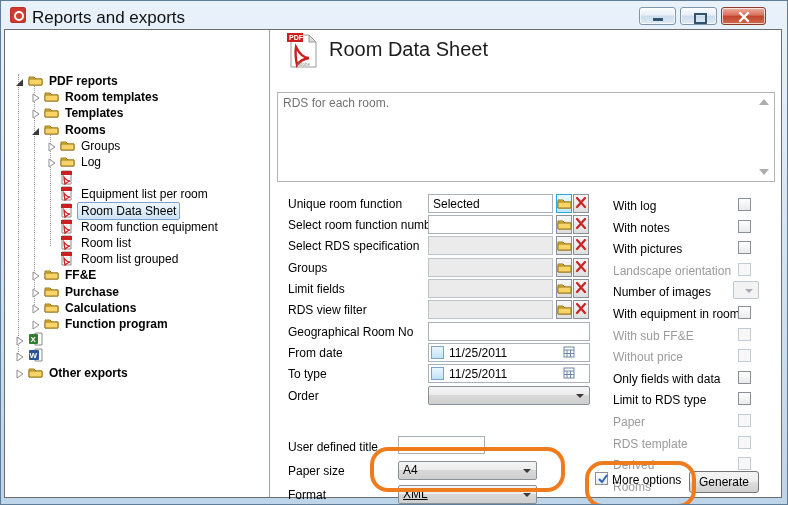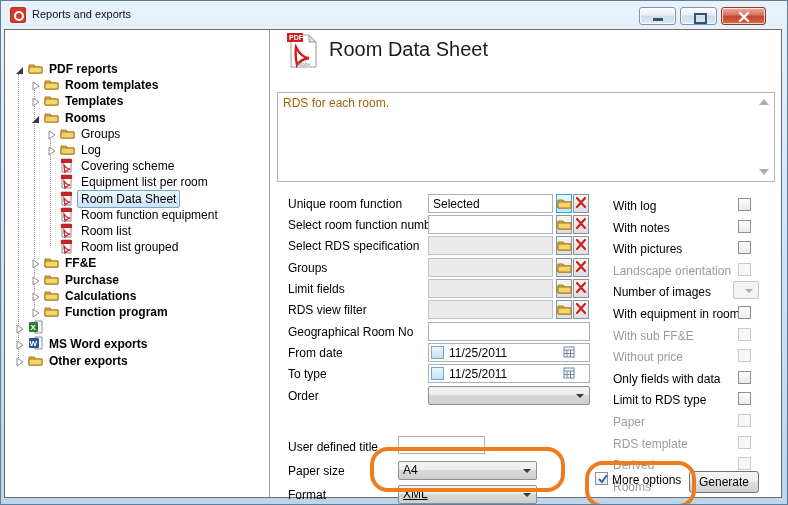--- a/index.html
+++ b/index.html
@@ -4,36 +4,36 @@
 <style>
   html,body{margin:0;padding:0;background:#9fb6c9;font-family:"Liberation Sans",sans-serif;}
   #window{position:relative;width:788px;height:505px;margin:0 auto;
     background:linear-gradient(#e9f2fb,#cfe0f0 60%,#bdd4e9);
     border:1px solid #5f7d99;box-sizing:border-box;overflow:hidden;}
   
   #titlebar{position:absolute;left:0;top:0;right:0;height:28px;}
   #app-icon{position:absolute;left:9px;top:6px;width:16px;height:16px;background:#d23b2f;border-radius:3px;
     box-shadow:inset 0 0 2px #8e1c14;}
   #app-icon::after{content:"";position:absolute;left:4px;top:4px;width:6px;height:6px;border:2px solid #fff;border-radius:50%;}
-  #title-text{position:absolute;left:31px;top:7px;font-size:11px;color:#111;}
+  #title-text{position:absolute;left:31px;top:7px;font-size:17px;color:#111;}
   .winbtn{position:absolute;top:6px;height:18px;border:1px solid #8196ab;border-radius:3px;box-sizing:border-box;
     background:linear-gradient(#fdfefe,#e7eef6 45%,#ccdcec 50%,#dfeaf4);box-shadow:inset 0 0 0 1px rgba(255,255,255,.7);}
   #btn-min{left:638px;width:37px;}
   #btn-max{left:679px;width:37px;}
   #btn-close{left:720px;width:45px;background:linear-gradient(#f0b0a0,#d9705c 45%,#c2452f 50%,#cf6a4a);border-color:#8c3a2a;}
   #btn-min .glyph{position:absolute;left:13px;top:10px;width:10px;height:3px;background:#33536f;}
   #btn-max .glyph{position:absolute;left:13px;top:5px;width:9px;height:7px;border:2px solid #33536f;}
   #btn-close svg{position:absolute;left:16px;top:4px;}
   
   #client{position:absolute;left:3px;top:28px;width:778px;height:469px;background:#fff;border:1px solid #6d6d6d;box-sizing:border-box;}
   #treepanel{position:absolute;left:0;top:0;width:265px;height:467px;background:#fff;border-right:1px solid #9aa0a6;box-sizing:border-box;overflow:hidden;}
   #rightpanel{position:absolute;left:266px;top:0;right:0;bottom:0;background:#fff;}
   
   .dotline{position:absolute;width:0;border-left:1px dotted #9a9a9a;}
-  .trow{position:absolute;left:0;height:16px;width:100%;font-size:12px;line-height:16px;white-space:nowrap;}
+  .trow{position:absolute;left:0;height:16px;width:100%;font-size:12px;line-height:16px;white-space:nowrap;margin-top:12px;}
   .trow .tarrow{position:absolute;top:3px;width:10px;height:10px;}
   .trow .ticon{position:absolute;top:1px;width:15px;height:14px;}
   .trow .tlabel{position:absolute;top:0;color:#000;padding:0 3px;border:1px solid transparent;border-radius:2px;}
   .trow .tlabel.bold{font-weight:bold;}
   .trow .tlabel.sel{background:linear-gradient(#f0f7fd,#cde3f6);border-color:#7da2ce;}
   
   .lbl{position:absolute;font-size:12px;color:#000;white-space:nowrap;}
   .lbl.dis{color:#9b9b9b;}
   .tbox{position:absolute;height:19px;background:#fff;border:1px solid #a9b0b8;box-sizing:border-box;
     font-size:12px;line-height:16px;padding:1px 4px;color:#000;overflow:hidden;}
@@ -45,21 +45,21 @@
     background:linear-gradient(#f5f5f5,#ececec 45%,#d8d8d8 50%,#cfcfcf);font-size:12px;line-height:17px;padding:0 4px;color:#000;}
   .combo.dis{border-color:#c0c6cc;background:#f3f3f3;color:#9b9b9b;}
   .combo .arr{position:absolute;right:5px;top:7px;width:0;height:0;border-left:4px solid transparent;border-right:4px solid transparent;border-top:4px solid #3a3a3a;}
   .combo.dis .arr{border-top-color:#a6adb4;}
   .cb{position:absolute;width:13px;height:13px;border:1px solid #8b9097;box-sizing:border-box;background:linear-gradient(#fefefe,#eaeaea);}
   .cb.dis{border-color:#c3cbd3;background:#f7f7f7;}
   .cb.blue{border-color:#7da2ce;background:linear-gradient(#eaf7fd,#bfe3f4);}
   .cb svg{position:absolute;left:0px;top:-1px;}
   
   #descbox{position:absolute;left:6px;top:62px;width:498px;height:90px;border:1px solid #b4b4b4;box-sizing:border-box;background:#fff;}
-  #desc-text{position:absolute;left:5px;top:3px;font-size:12px;color:#a16207;}
+  #desc-text{position:absolute;left:5px;top:3px;font-size:12px;color:#737373;}
   .scroll-arr{position:absolute;right:5px;width:0;height:0;border-left:5px solid transparent;border-right:5px solid transparent;}
   #scr-up{top:6px;border-bottom:6px solid #adadad;}
   #scr-dn{bottom:6px;border-top:6px solid #adadad;}
   
   #hdr-title{position:absolute;left:58px;top:8px;font-size:20px;color:#1c1c1c;}
   #hdr-icon{position:absolute;left:14px;top:2px;}
   
   #generate-btn{position:absolute;left:418px;top:441px;width:70px;height:22px;border:1px solid #757575;border-radius:3px;box-sizing:border-box;
     background:linear-gradient(#f4f4f4,#efefef 45%,#dddddd 55%,#cfcfcf);font-size:12px;text-align:center;line-height:20px;color:#000;}
   .annot{position:absolute;border:4px solid #ee7c1e;border-radius:18px;pointer-events:none;}
@@ -149,21 +149,20 @@
                 <path d="M1 6 h13 v6 h-13 z" fill="#f7d468" stroke="#9c7a1c"></path>
               </svg></span>
             <span class="tlabel" style="left: 72px;">Log</span>
           </div>
           <div class="trow" style="top: 127px;">
             <span class="ticon" style="left: 55px;"><svg width="13" height="15" viewBox="0 0 13 15">
                 <path d="M2 1 h9 v13 h-9 z" fill="#fff" stroke="#8a8a8a"></path>
                 <rect x="1" y="1" width="11" height="4" fill="#cc1f1f"></rect>
                 <path d="M4 7 c2 3 4 4 6 4 c-3 1 -4 2 -5 3 c-0.5 -2 -1 -5 -1 -7 z" fill="none" stroke="#cc1f1f" stroke-width="1.3"></path>
               </svg></span>
-            <span class="tlabel" style="left: 72px;">Covering scheme</span>
           </div>
           <div class="trow" style="top: 143px;">
             <span class="ticon" style="left: 55px;"><svg width="13" height="15" viewBox="0 0 13 15">
                 <path d="M2 1 h9 v13 h-9 z" fill="#fff" stroke="#8a8a8a"></path>
                 <rect x="1" y="1" width="11" height="4" fill="#cc1f1f"></rect>
                 <path d="M4 7 c2 3 4 4 6 4 c-3 1 -4 2 -5 3 c-0.5 -2 -1 -5 -1 -7 z" fill="none" stroke="#cc1f1f" stroke-width="1.3"></path>
               </svg></span>
             <span class="tlabel" style="left: 72px;">Equipment list per room</span>
           </div>
           <div class="trow" style="top: 160px;">
@@ -250,21 +249,20 @@
           </div>
           <div class="trow" style="top: 305px;">
             <span class="tarrow" style="left: 10px;"><svg width="10" height="10" viewBox="0 0 10 10">
                 <polygon points="2,1 8,5 2,9" fill="#fff" stroke="#8f8f8f"></polygon>
               </svg></span>
             <span class="ticon" style="left: 23px;"><svg width="15" height="14" viewBox="0 0 15 14">
                 <path d="M7 1 h7 v12 h-7 z" fill="#fff" stroke="#8a8a8a"></path>
                 <rect x="1" y="2" width="10" height="10" rx="1" fill="#2a5699"></rect>
                 <text x="1.5" y="10" font-size="8" font-weight="bold" fill="#fff" font-family="Liberation Sans, sans-serif">W</text>
               </svg></span>
-            <span class="tlabel bold" style="left: 40px;">MS Word exports</span>
           </div>
           <div class="trow" style="top: 322px;">
             <span class="tarrow" style="left: 10px;"><svg width="10" height="10" viewBox="0 0 10 10">
                 <polygon points="2,1 8,5 2,9" fill="#fff" stroke="#8f8f8f"></polygon>
               </svg></span>
             <span class="ticon" style="left: 23px;"><svg width="15" height="13" viewBox="0 0 15 13">
                 <path d="M1 4 h5 l2 2 h6 v6 h-13 z" fill="#e8b93c" stroke="#9c7a1c"></path>
                 <path d="M1 6 h13 v6 h-13 z" fill="#f7d468" stroke="#9c7a1c"></path>
               </svg></span>
             <span class="tlabel bold" style="left: 40px;">Other exports</span>

